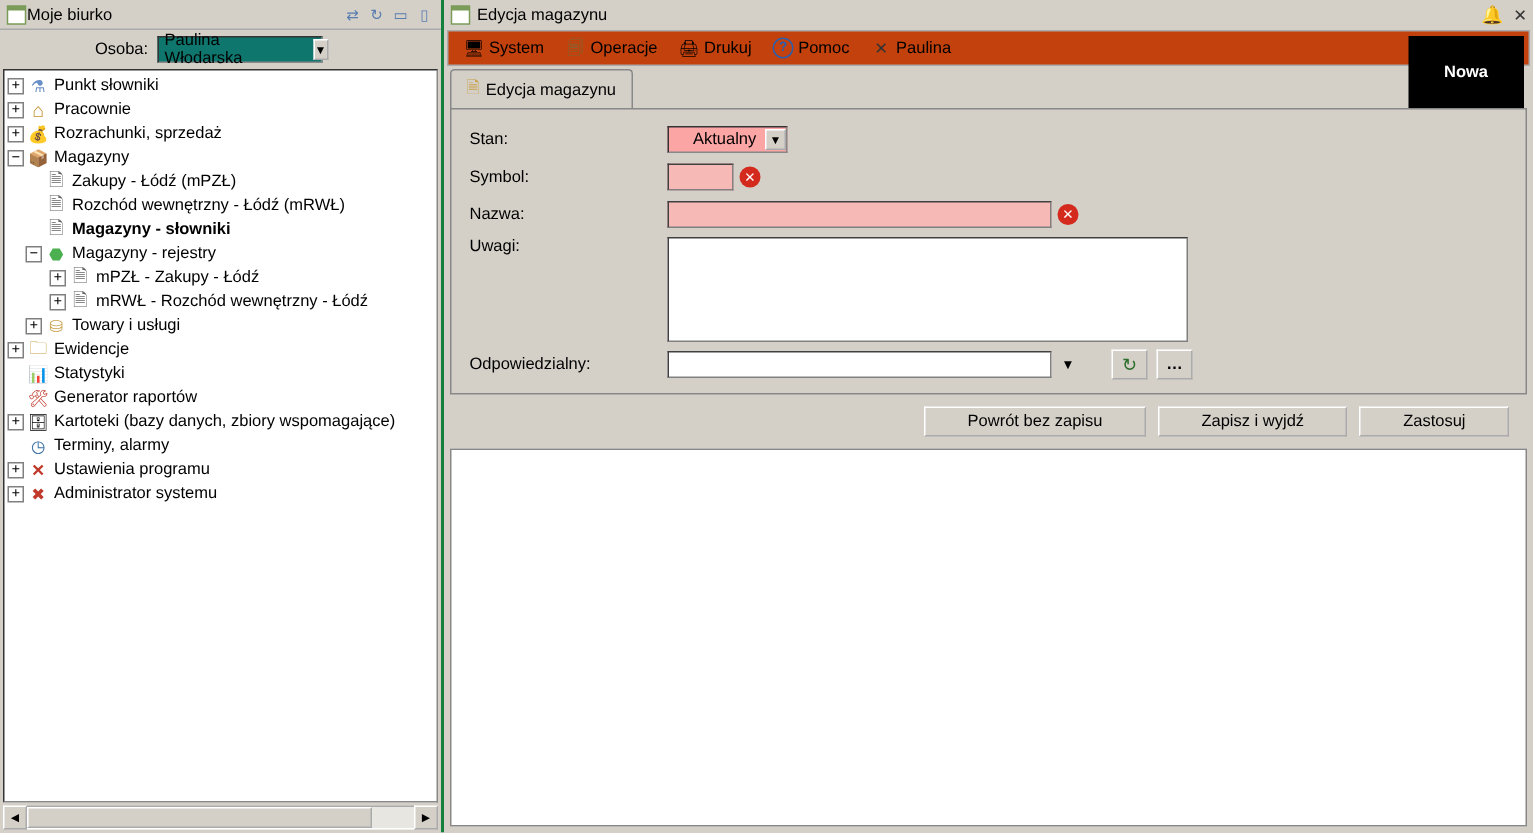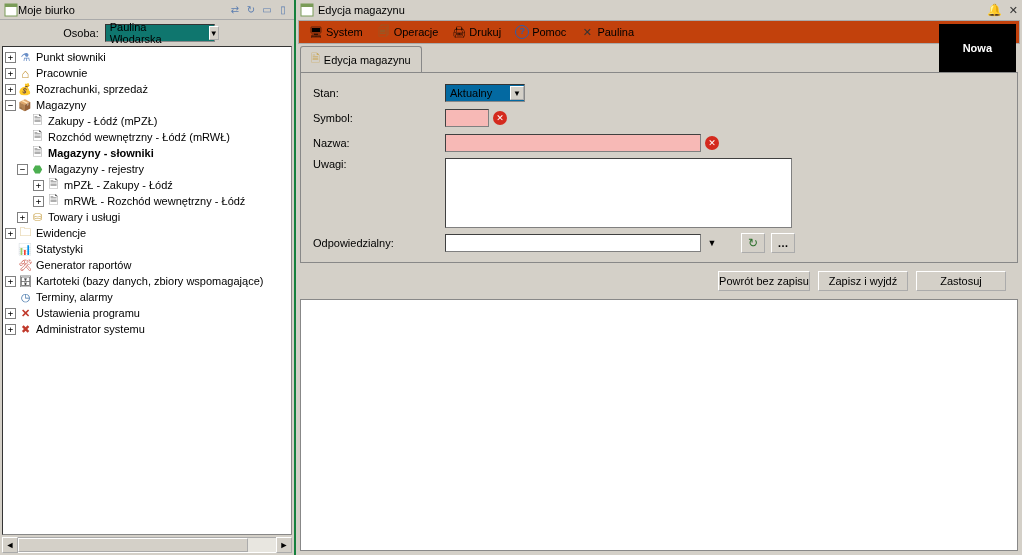--- a/index.html
+++ b/index.html
@@ -61,35 +61,35 @@
   
   .tab-row { display:flex; align-items:flex-end; height:24px; padding:2px 4px 0 4px; margin-top:4px;}
   .tab { display:flex; align-items:center; gap:4px; padding:3px 10px; background:#d4d0c8; border:1px solid #888; border-bottom:none; border-top-left-radius:3px; border-top-right-radius:3px;}
   .tab .doc-small::before { content:"🗎"; color:#c8a24a; font-size:11px;}
   .tab-filler { flex:1;}
   .badge { background:#000000; color:#fff; padding:18px 24px; font-weight:bold; margin-right:2px;}
   
   .form-area { border:1px solid #888; margin:0 4px; background:#d4d0c8; padding:10px 12px 4px 12px;}
   .form-row { display:flex; align-items:center; margin-bottom:5px; min-height:20px;}
   .form-label { width:132px; color:#000;}
-  .select { background:#0369a1; border:1px inset #888; height:18px; display:flex; align-items:center; padding-left:4px; width:80px;}
+  .select { background:#fca5a5; border:1px inset #888; height:18px; display:flex; align-items:center; padding-left:16px; width:80px;}
   .select .combo-btn { margin-left:auto;}
   .text-input { background:#fff; border:1px solid #808080; border-top-color:#404040; border-left-color:#404040; height:18px; padding:0 3px; display:flex; align-items:center;}
   .text-input.pink { background:#f7b9b6; }
   .err-icon { width:14px; height:14px; background:#d42a1e; border-radius:50%; display:flex; align-items:center; justify-content:center; color:#fff; font-size:9px; margin-left:4px;}
   .err-icon::before{content:"✕";}
   .dd-arrow { width:14px; height:14px; display:flex; align-items:center; justify-content:center; color:#000; font-size:9px; margin-left:4px;}
   .dd-arrow::before{content:"▼";}
   .sq-btn { width:24px; height:20px; background:#d4d0c8; border:1px outset #fff; display:flex; align-items:center; justify-content:center; margin-left:6px; cursor:pointer;}
   .refresh::before{content:"↻"; color:#2a6e2a; font-size:12px;}
   .dots::before{content:"…"; font-weight:bold;}
   .textarea { background:#fff; border:1px solid #808080; border-top-color:#404040; border-left-color:#404040; height:70px; width:347px;}
   
   .button-row { display:flex; justify-content:flex-end; gap:8px; padding:8px 12px; margin:0 4px;}
-  .btn { background:#d4d0c8; border:1px outset #fff; padding:3px 0; cursor:pointer; min-width:90px; text-align:center;}
+  .btn { background:#d4d0c8; border:1px outset #fff; padding:3px 28px; cursor:pointer; min-width:90px; text-align:center;}
   
   .blank-area { flex:1; background:#fff; margin:0 4px 4px 4px; border:1px solid #888;}
   
   .doc-icon-svg { width:14px; height:14px; }
 </style>
 </head>
 <body>
 
 <div class="left-pane">
   <div class="pane-title">

